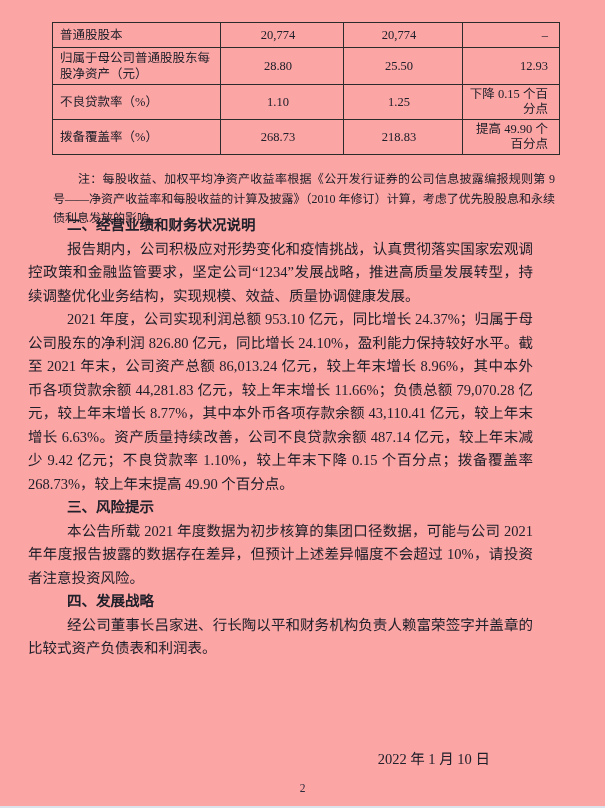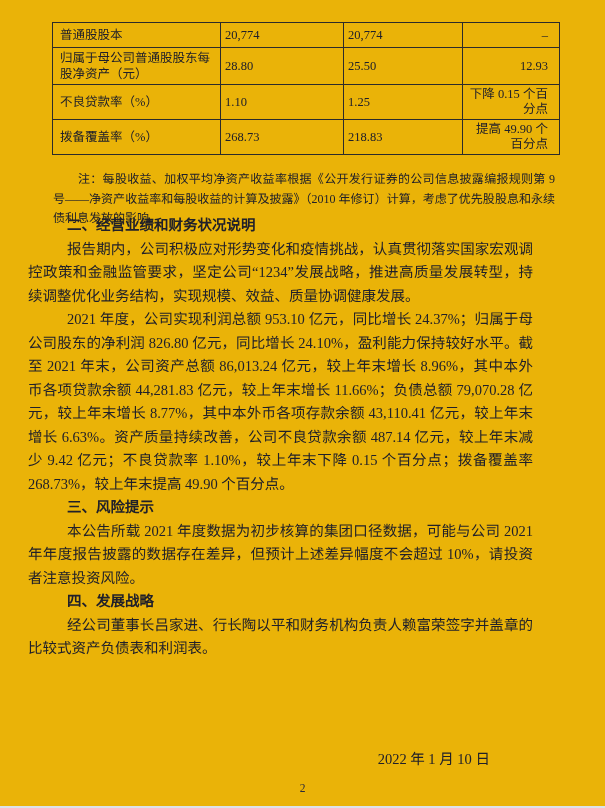--- a/index.html
+++ b/index.html
@@ -3,36 +3,36 @@
 <meta charset="utf-8">
 <style>
   html,body{margin:0;padding:0;}
   body{
     width:605px;height:808px;background:#ffffff;
     font-family:"Liberation Serif", serif;
     color:#20202a;
     position:relative;overflow:hidden;
   }
   .page{
-    position:relative;width:605px;height:808px;background:#eab308;
+    position:relative;width:605px;height:808px;background:#fca5a5;
     box-sizing:border-box;
   }
   
   .fin-table{
     position:absolute;left:52px;top:22px;width:507px;
     border-collapse:collapse;table-layout:fixed;
     font-size:12.5px;color:#20202a;
   }
   .fin-table td{
     border:1px solid #2b2b2b;
     vertical-align:middle;
     line-height:16px;
   }
   .fin-table td.lbl{text-align:left;padding:2px 4px 2px 7px;}
-  .fin-table td.val{text-align:left;padding:2px 12px 2px 4px;}
+  .fin-table td.val{text-align:center;padding:2px 12px 2px 4px;}
   .fin-table td.chg{text-align:right;padding:2px 11px 2px 4px;line-height:15px;}
   tr.r1{height:25px;} tr.r2{height:37px;} tr.r3{height:33px;} tr.r4{height:31px;}
   
   .note{
     position:absolute;left:53px;top:170px;width:502px;
     font-size:12px;line-height:19.5px;
     text-align:justify;text-indent:25px;
     margin:0;
   }
   

